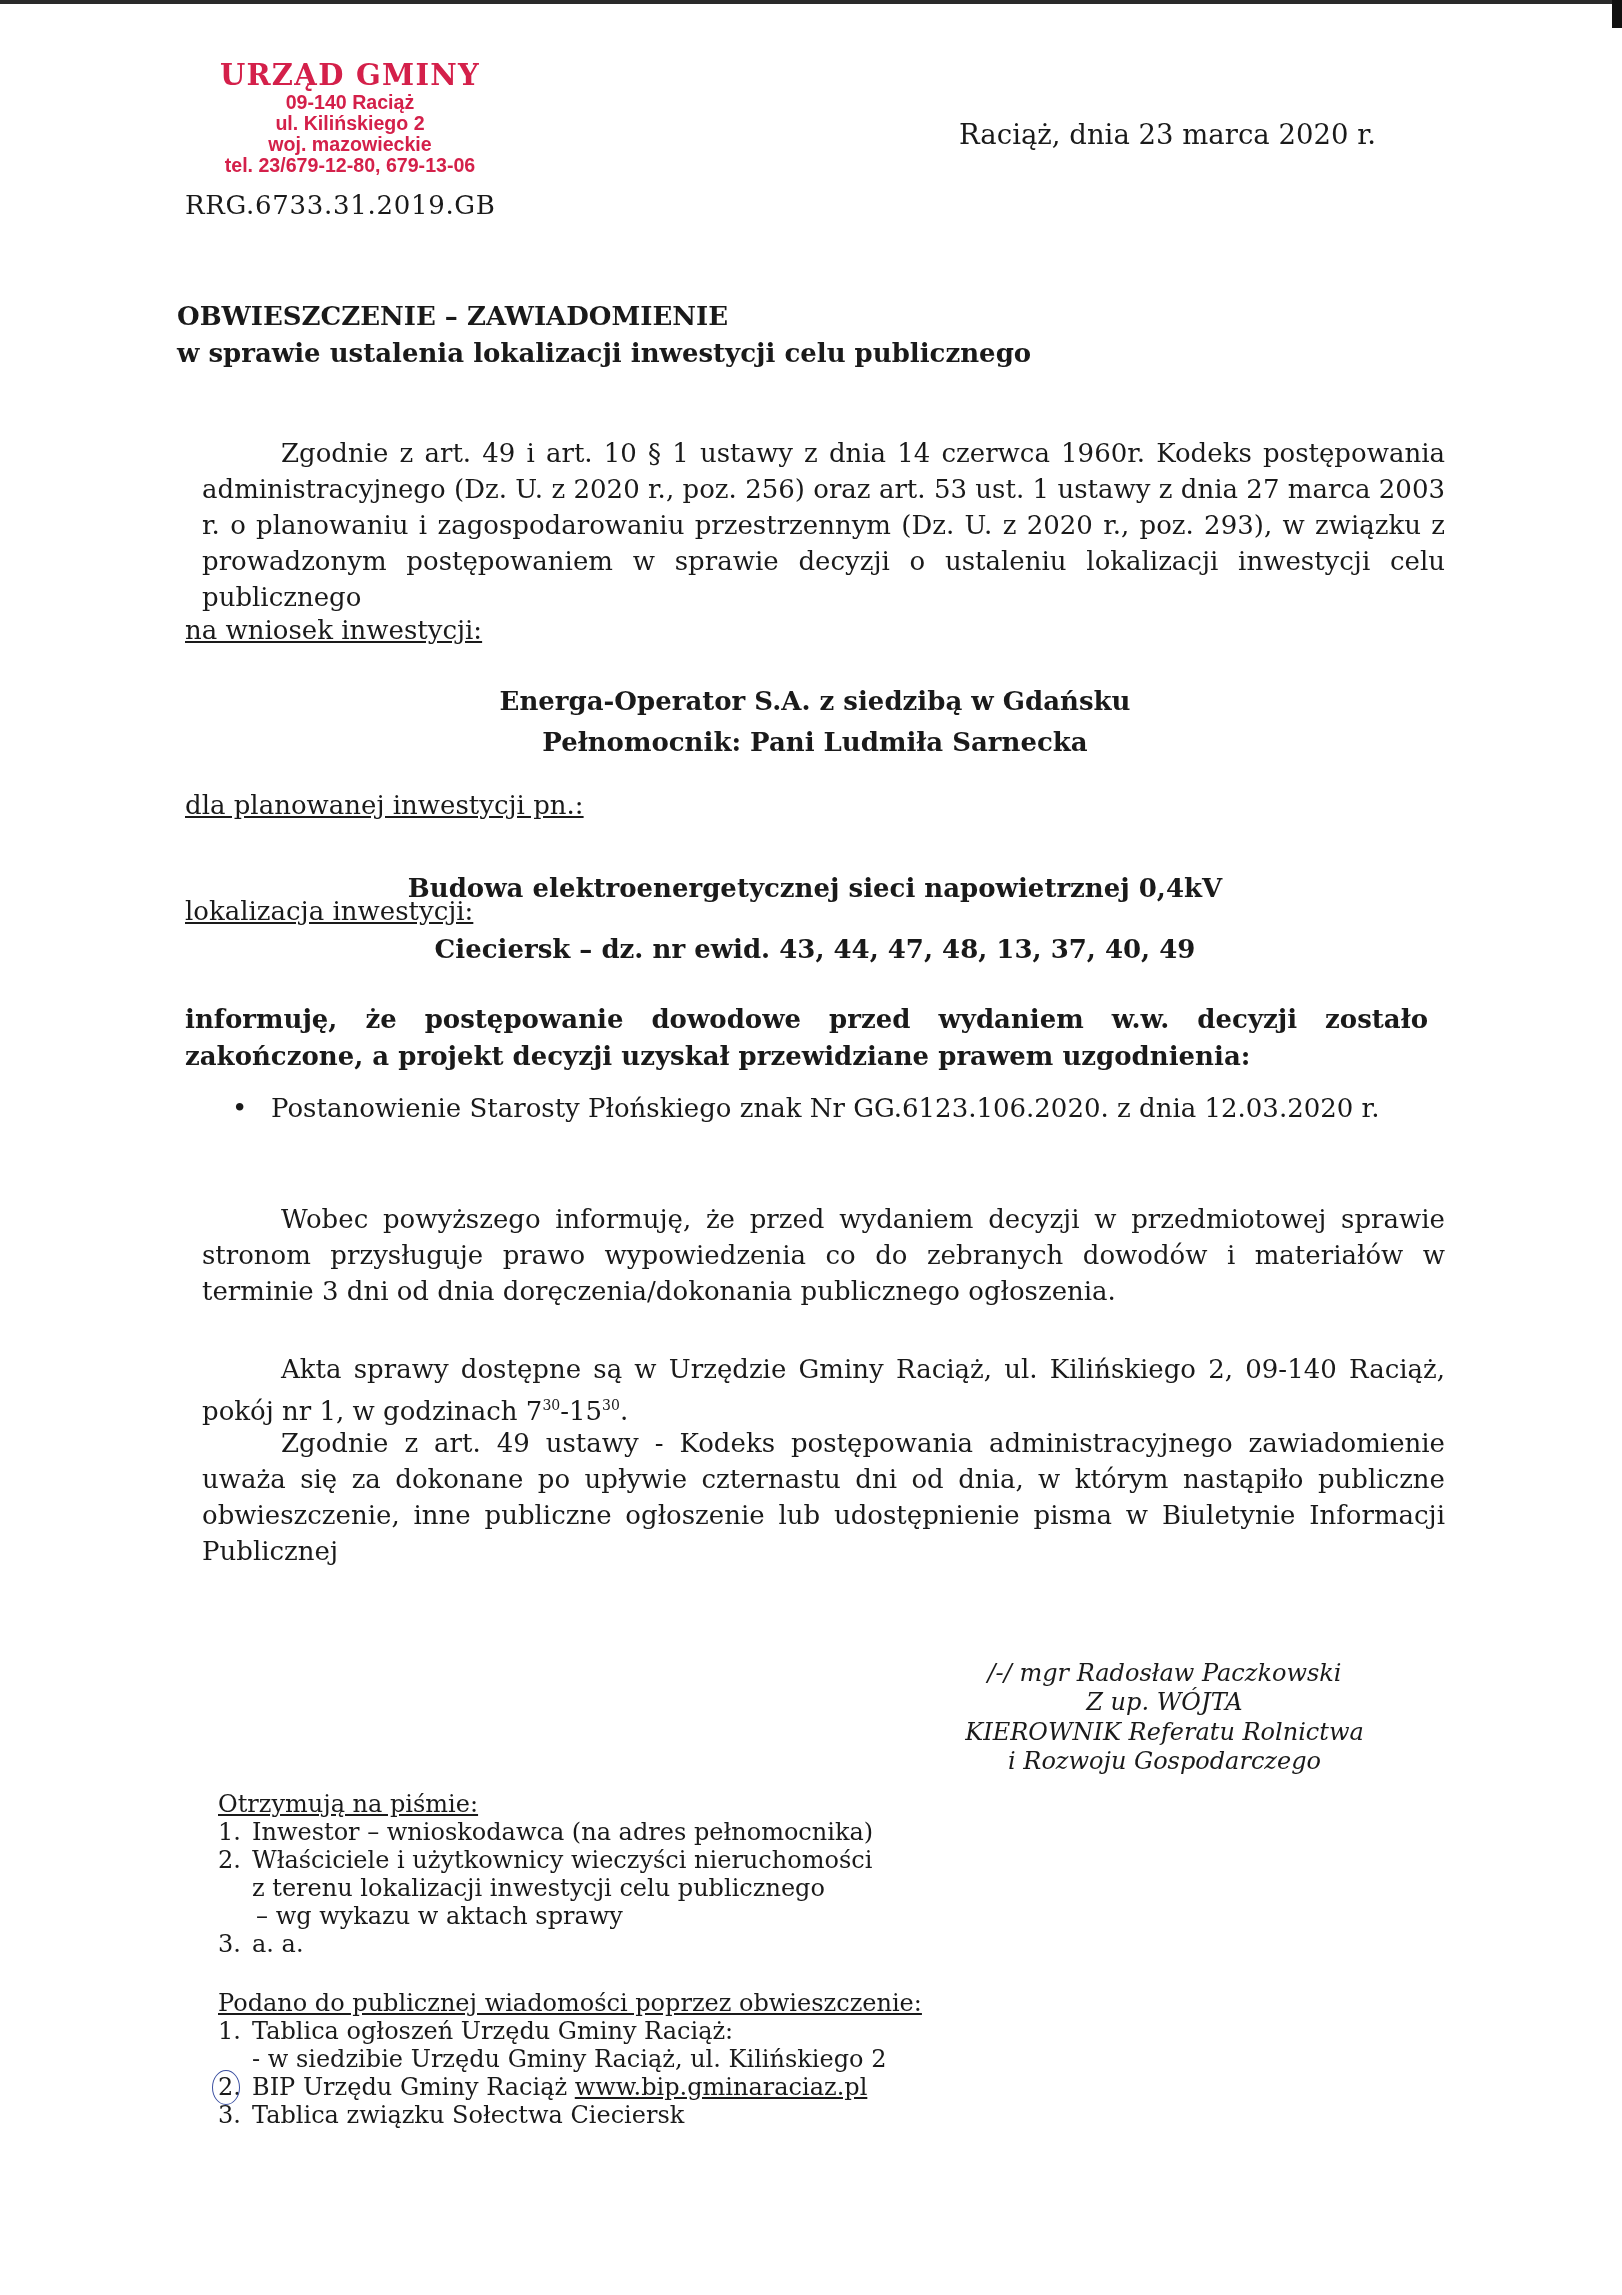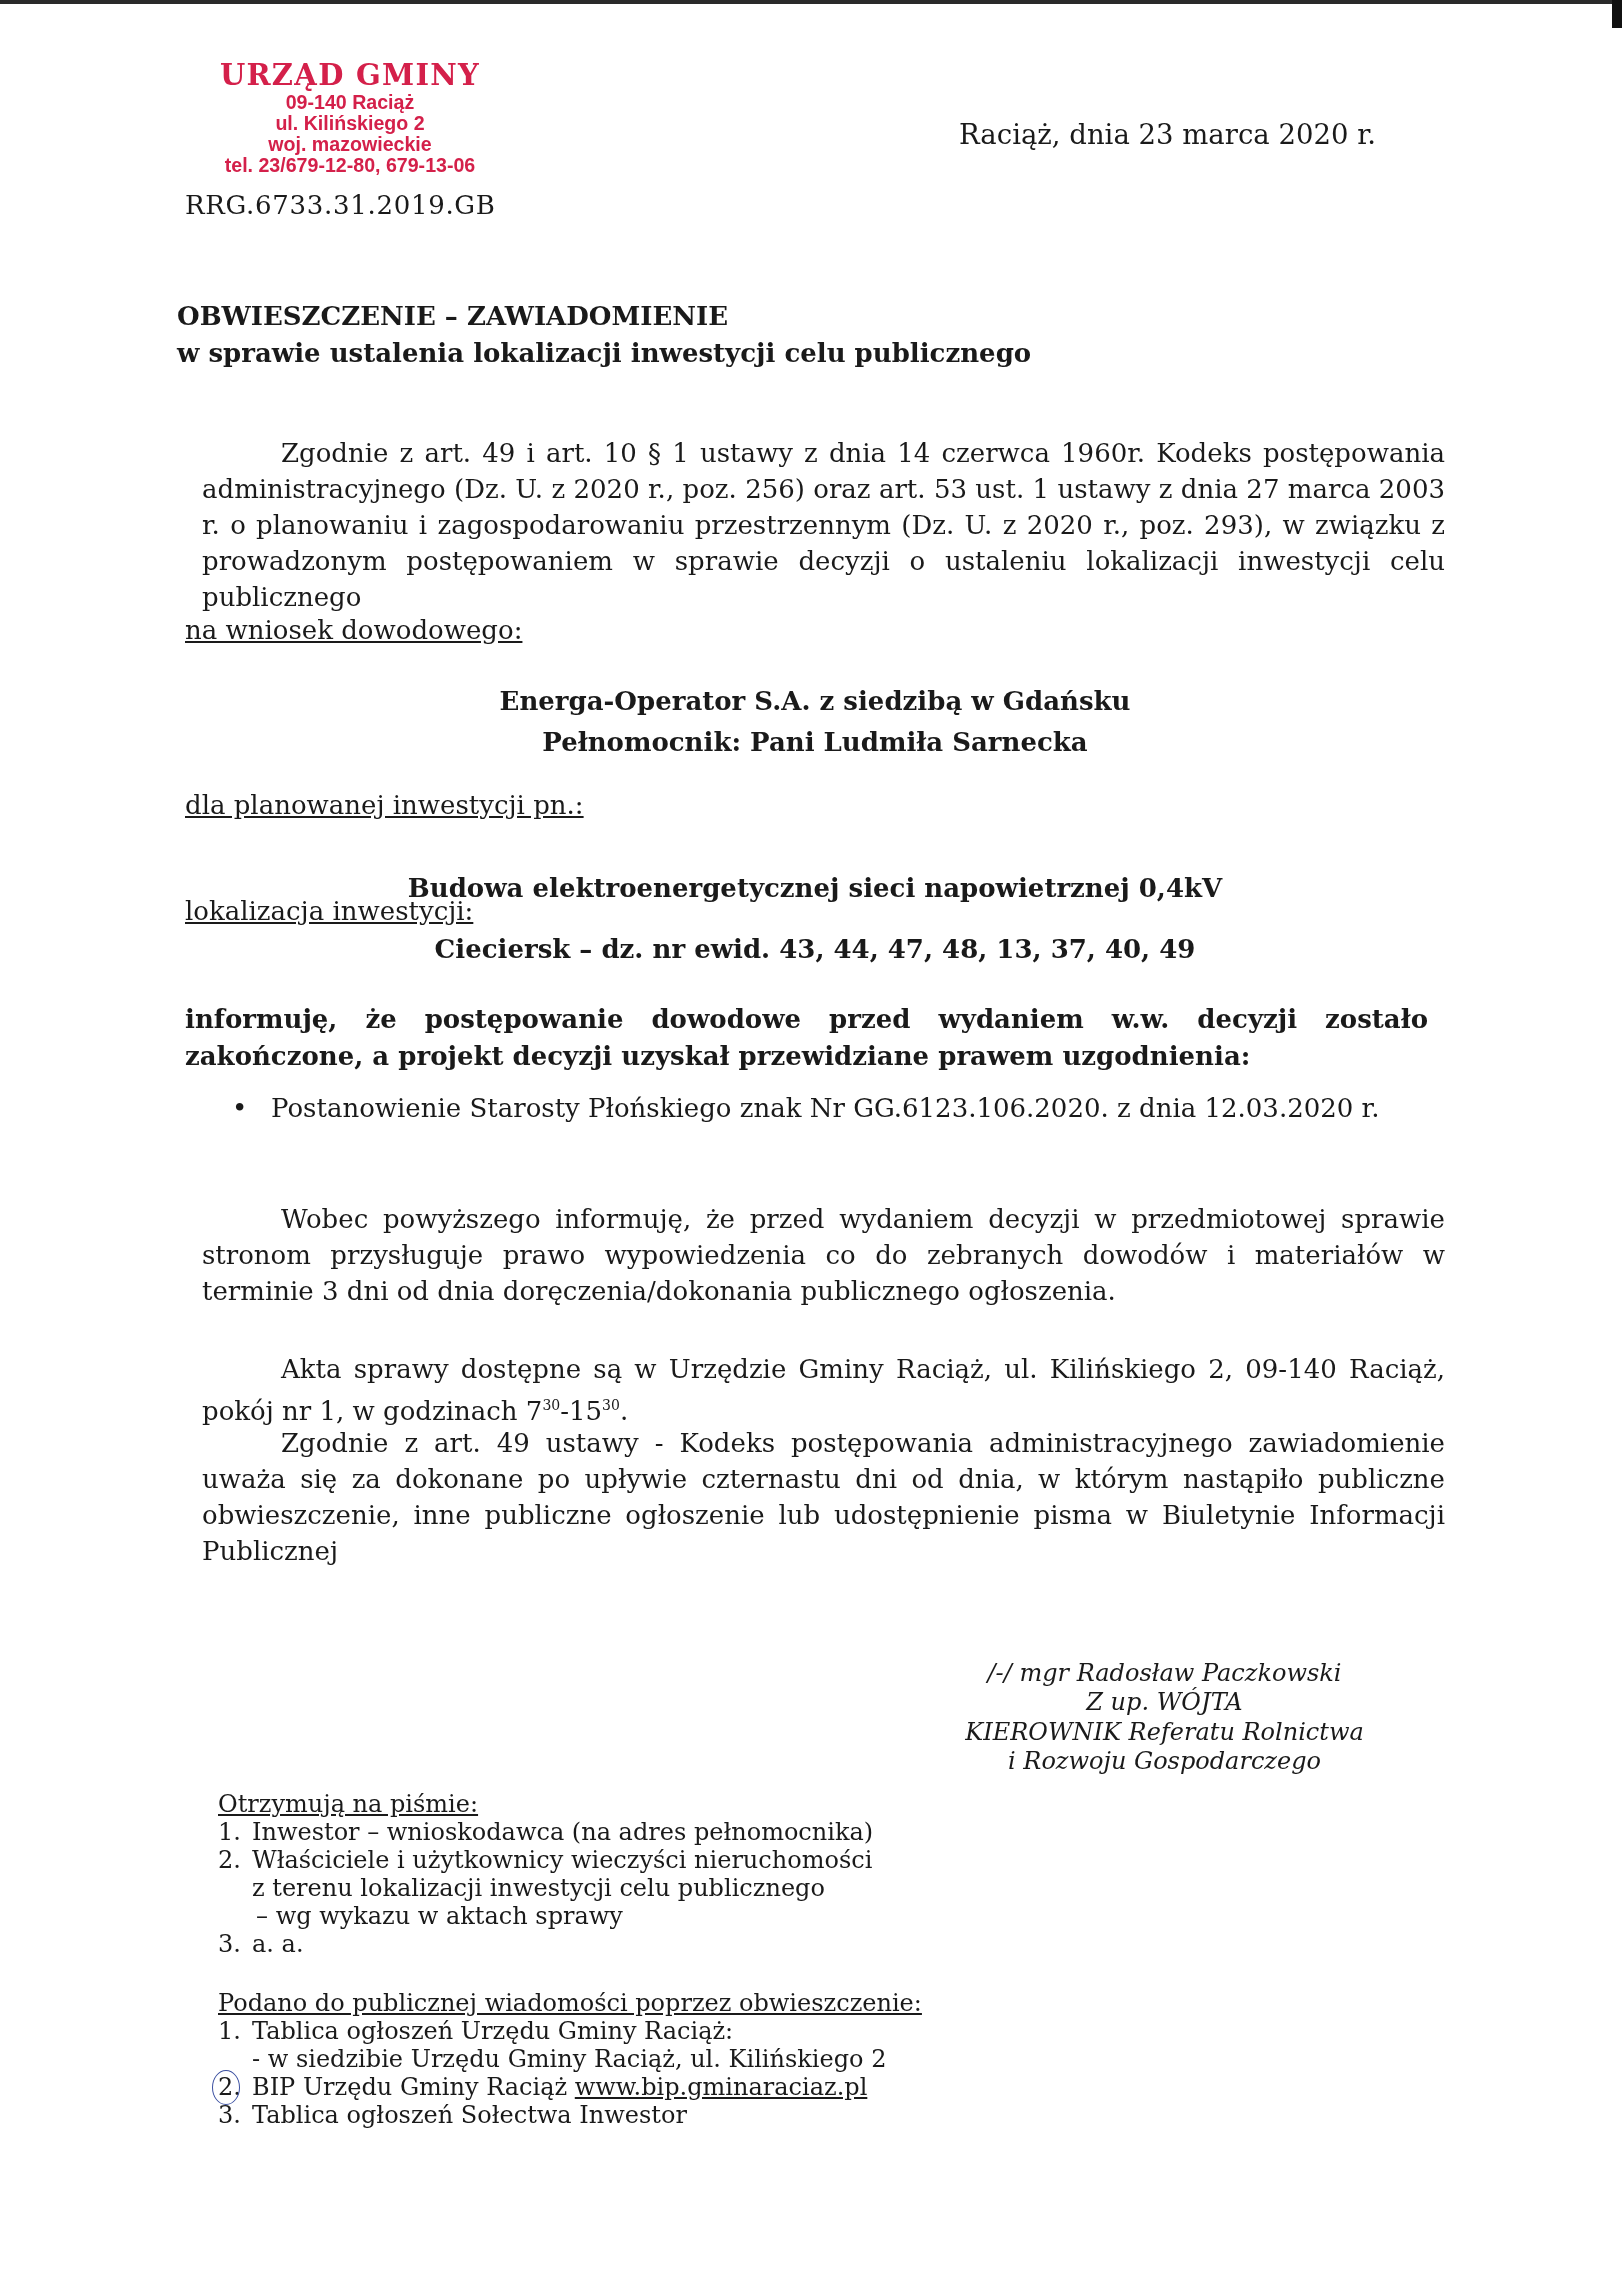--- a/index.html
+++ b/index.html
@@ -51,21 +51,21 @@
 
 <div class="ref">RRG.6733.31.2019.GB</div>
 <div class="date">Raciąż, dnia 23 marca 2020 r.</div>
 
 <div class="title-block">
   <div>OBWIESZCZENIE – ZAWIADOMIENIE</div>
   <div>w sprawie ustalenia lokalizacji  inwestycji celu publicznego</div>
 </div>
 
 <div class="para indent" style="top:435px;">Zgodnie z art. 49 i art. 10 § 1 ustawy z dnia 14 czerwca 1960r. Kodeks postępowania administracyjnego (Dz. U. z 2020 r., poz. 256) oraz art. 53 ust. 1 ustawy z dnia 27 marca 2003 r. o planowaniu i zagospodarowaniu przestrzennym (Dz. U. z 2020 r., poz. 293), w związku z prowadzonym postępowaniem w sprawie decyzji o ustaleniu lokalizacji inwestycji celu publicznego</div>
-<div class="label-u" style="top:615px;">na wniosek dowodowego:</div>
+<div class="label-u" style="top:615px;">na wniosek inwestycji:</div>
 
 <div class="center-bold" style="top:681px;">
   <div>Energa-Operator S.A. z siedzibą w Gdańsku</div>
   <div>Pełnomocnik: Pani Ludmiła Sarnecka</div>
 </div>
 
 <div class="label-u" style="top:790px;">dla planowanej inwestycji pn.:</div>
 <div class="center-bold" style="top:821px;margin-top:47px;">Budowa elektroenergetycznej sieci napowietrznej 0,4kV</div>
 
 <div class="label-u" style="top:896px;">lokalizacja inwestycji:</div>
@@ -117,16 +117,16 @@
     <span class="num">1.</span>
     <span>Tablica ogłoszeń Urzędu Gminy Raciąż:</span>
   </div>
   <div class="cont">- w siedzibie Urzędu Gminy Raciąż, ul. Kilińskiego 2</div>
   <div class="item">
     <span class="num"><span class="circle-mark"></span><span>2.</span></span>
     <span><span>BIP Urzędu Gminy Raciąż </span><span class="link">www.bip.gminaraciaz.pl</span></span>
   </div>
   <div class="item">
     <span class="num">3.</span>
-    <span>Tablica ogłoszeń Sołectwa Inwestor</span>
+    <span>Tablica związku Sołectwa Cieciersk</span>
   </div>
 </div>
 
 
 </body></html>

